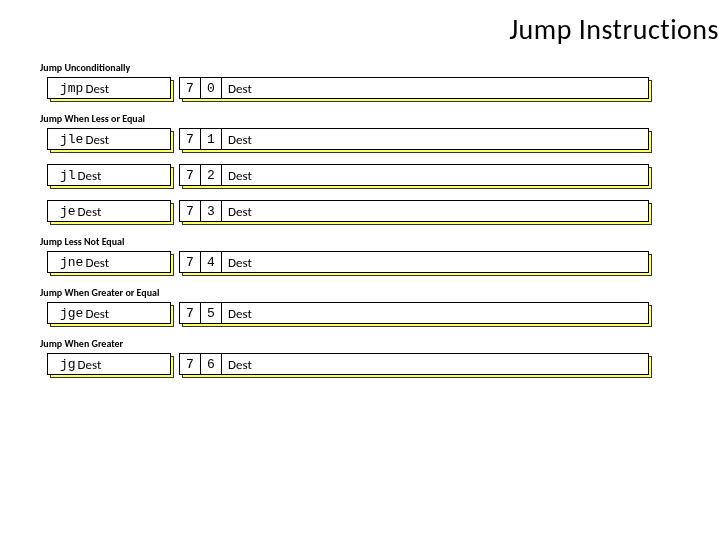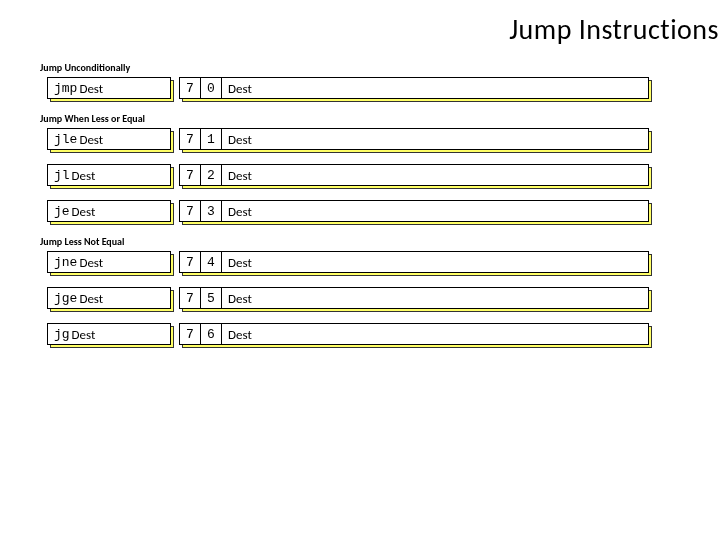--- a/index.html
+++ b/index.html
@@ -48,21 +48,21 @@
     position: absolute;
     background: #fff;
     border: 1.5px solid #000;
     display: flex;
     align-items: center;
     font-size: 13px;
   }
   .mnemonic {
     left: 7px; top: 1px;
     width: 124px; height: 22px;
-    padding-left: 6px;
+    padding-left: 12px;
   }
   .mnemonic .mono { font-family: "Courier New", monospace; font-size: 13px; margin-right: 2px; }
   .opcode {
     left: 139px; top: 1px;
     width: 22px; height: 22px;
     justify-content: center;
     font-family: "Courier New", monospace;
   }
   .subcode {
     left: 160px; top: 1px;
@@ -144,33 +144,35 @@
         <div class="mnemonic">
           <span class="mono">jne</span>
           <span> Dest</span>
         </div>
         <div class="opcode">7</div>
         <div class="subcode">4</div>
         <div class="dest">Dest</div>
       </div>
     </div>
     <div class="section">
+      <div class="section-label">Jump When Greater or Equal</div>
       <div class="row">
         <div class="mnemonic-bg"></div>
         <div class="bytes-bg"></div>
         <div class="mnemonic">
           <span class="mono">jge</span>
           <span> Dest</span>
         </div>
         <div class="opcode">7</div>
         <div class="subcode">5</div>
         <div class="dest">Dest</div>
       </div>
     </div>
     <div class="section">
+      <div class="section-label">Jump When Greater</div>
       <div class="row">
         <div class="mnemonic-bg"></div>
         <div class="bytes-bg"></div>
         <div class="mnemonic">
           <span class="mono">jg</span>
           <span> Dest</span>
         </div>
         <div class="opcode">7</div>
         <div class="subcode">6</div>
         <div class="dest">Dest</div>

